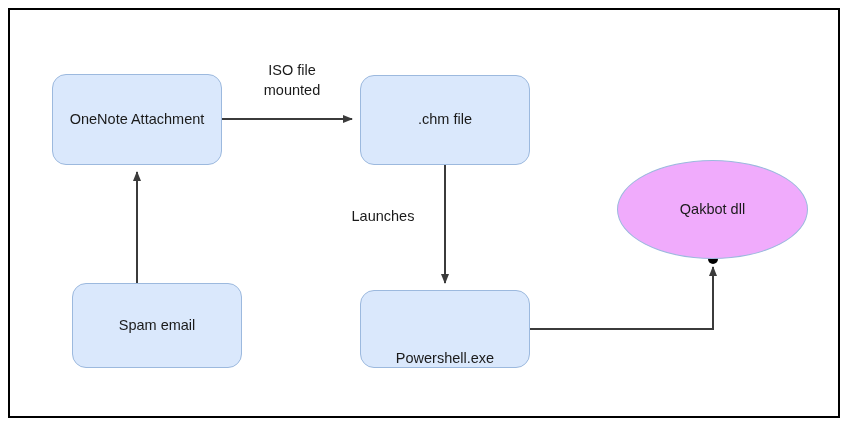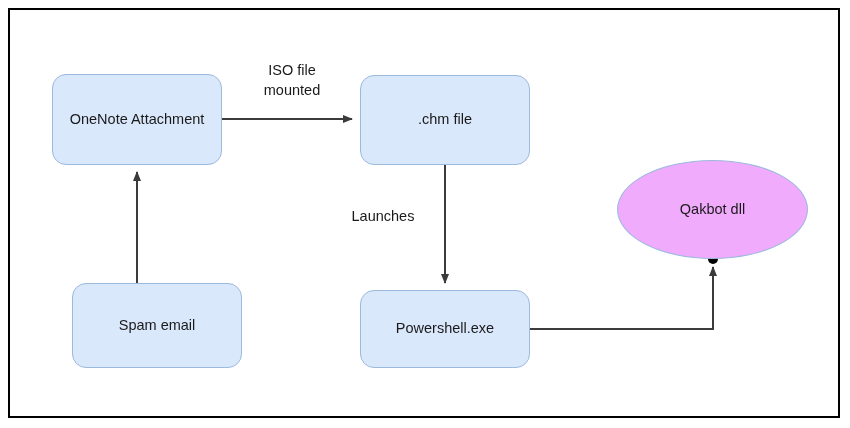--- a/index.html
+++ b/index.html
@@ -107,21 +107,21 @@
   </div>
 
   <div class="node-box" style="left:360px; top:75px; width:170px; height:90px;">
     <span class="node-label">.chm file</span>
   </div>
 
   <div class="node-box" style="left:52px; top:283px; width:170px; height:85px;margin-left:20px;">
     <span class="node-label">Spam email</span>
   </div>
 
-  <div class="node-box" style="left:360px; top:290px; width:170px; height:78px;">
+  <div class="node-box" style="left:360px; top:290px; width:170px; height:78px;align-items:flex-end;">
     <span class="node-label">Powershell.exe</span>
   </div>
 
   <div class="node-ellipse" style="left:617px; top:160px; width:191px; height:99px;">
     <span class="node-label">Qakbot dll</span>
   </div>
 
   <div class="edge-label" style="left:236px; top:60px; width:112px;">ISO file
 mounted</div>
 

